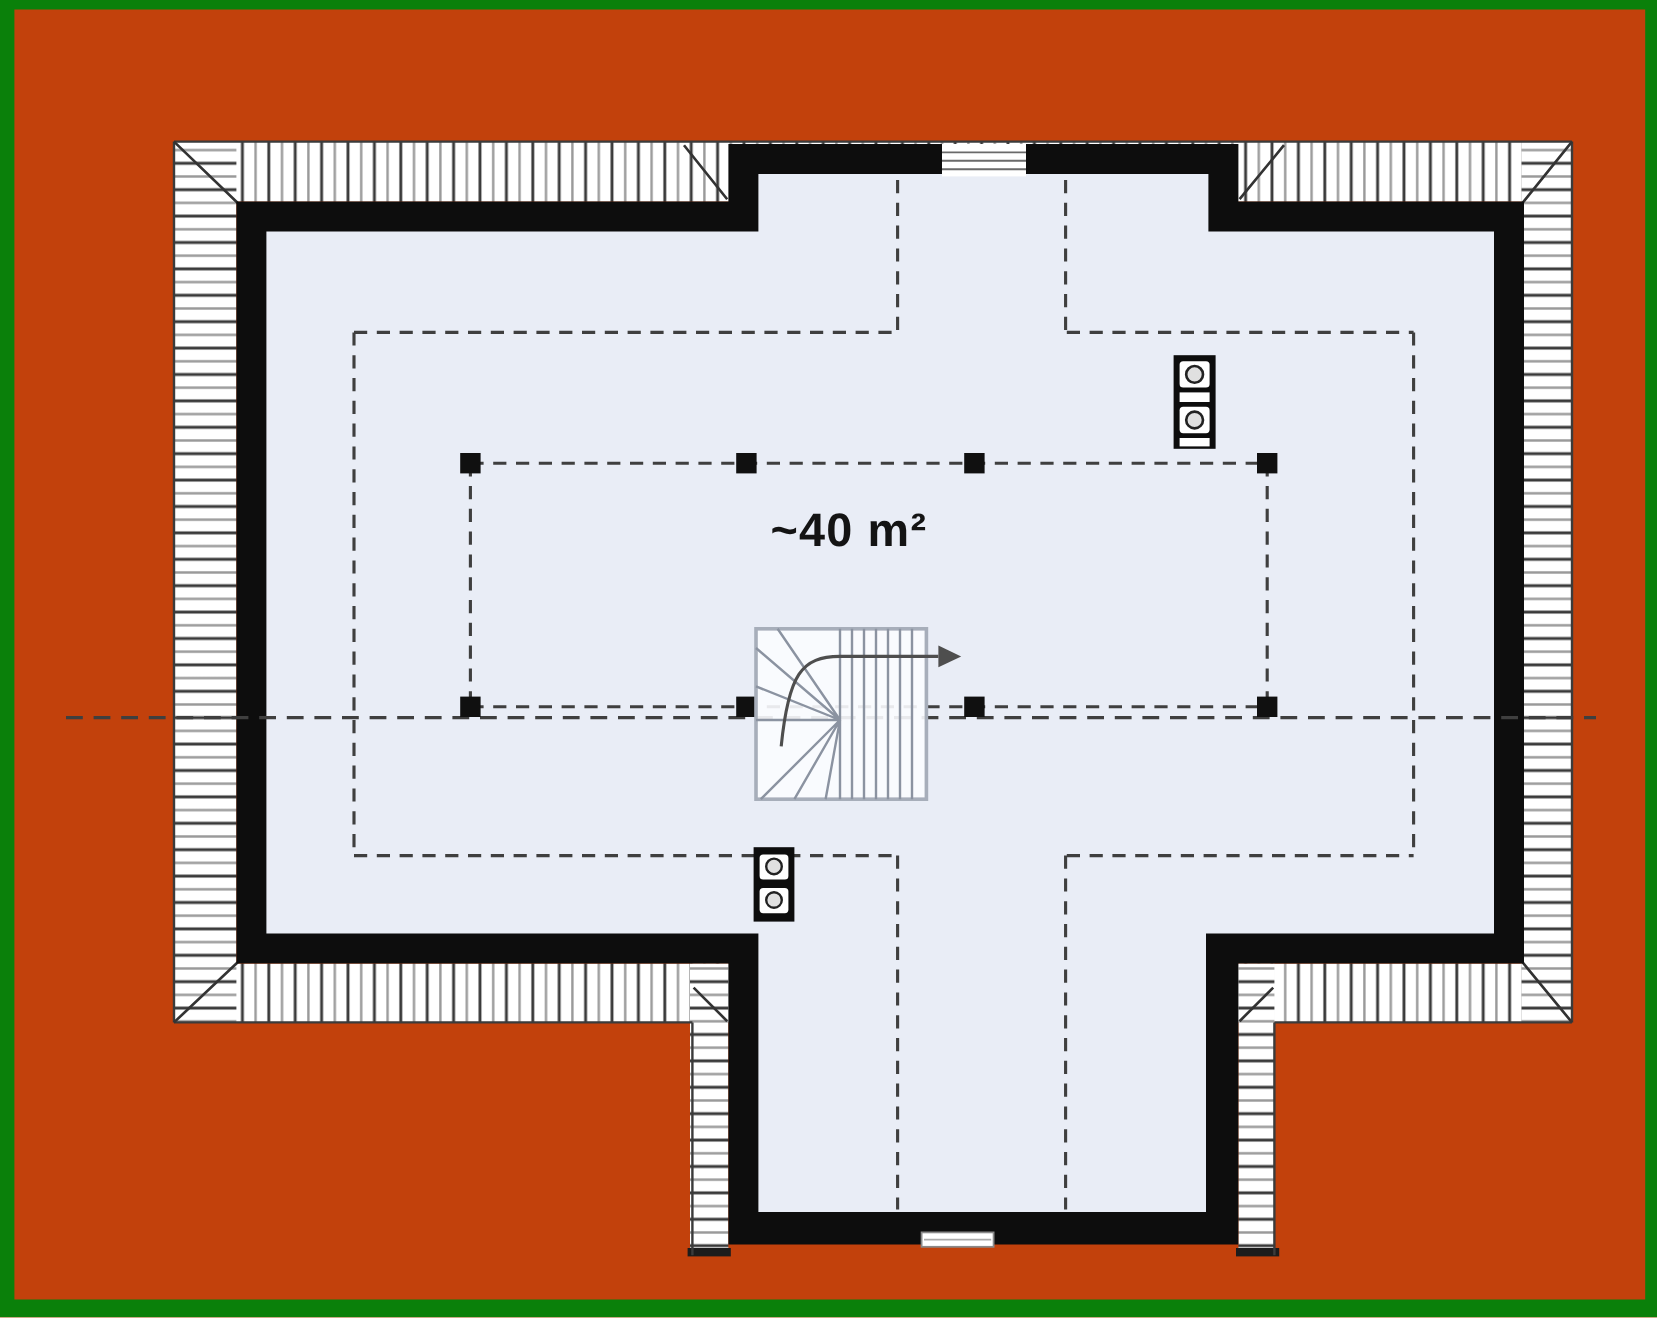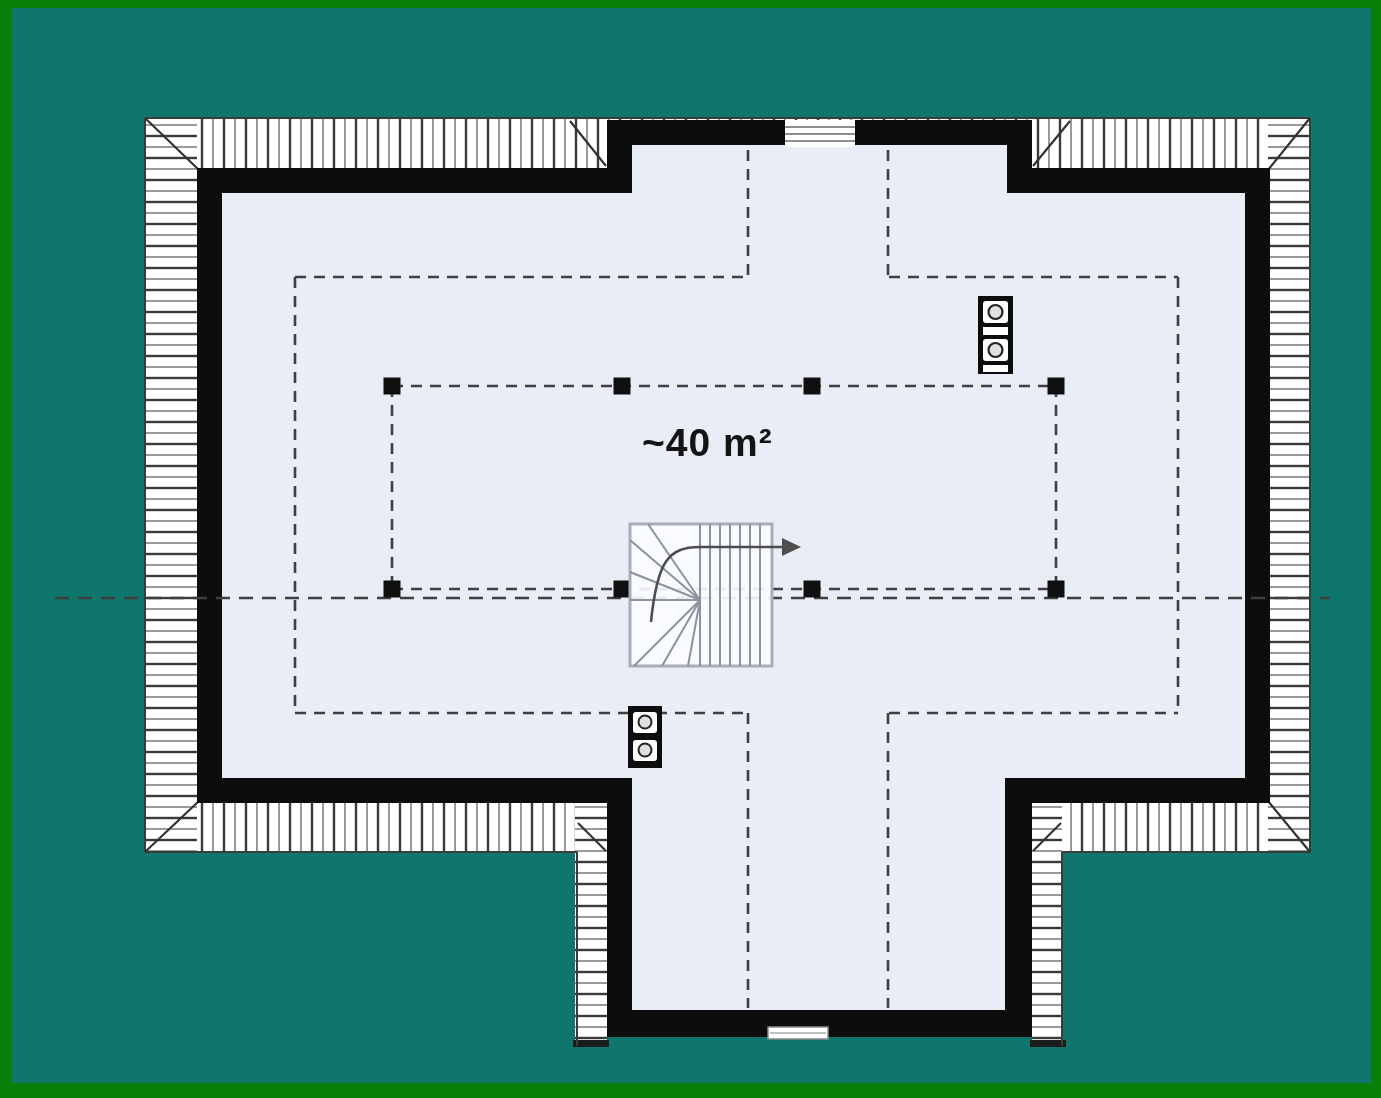--- a/index.html
+++ b/index.html
@@ -1,17 +1,17 @@
 <!DOCTYPE html>
 <html><head>
 <meta charset="utf-8">
 <style>
   html,body{margin:0;padding:0;background:#ffffff;}
   .stage{
-    position:relative;width:1381px;height:1098px;background:#0f766e;
+    position:relative;width:1381px;height:1098px;background:#c2410c;
     overflow:hidden;font-family:"Liberation Sans",sans-serif;
   }
   .plan-svg{position:absolute;left:0;top:0;z-index:1;}
   .area-label{
     position:absolute;left:642px;top:421px;z-index:3;
     font-size:39px;font-weight:bold;color:#141414;letter-spacing:1px;
     font-family:"Liberation Sans",sans-serif;white-space:nowrap;
   }
   .watermark{
     position:absolute;left:44px;top:449px;z-index:4;

